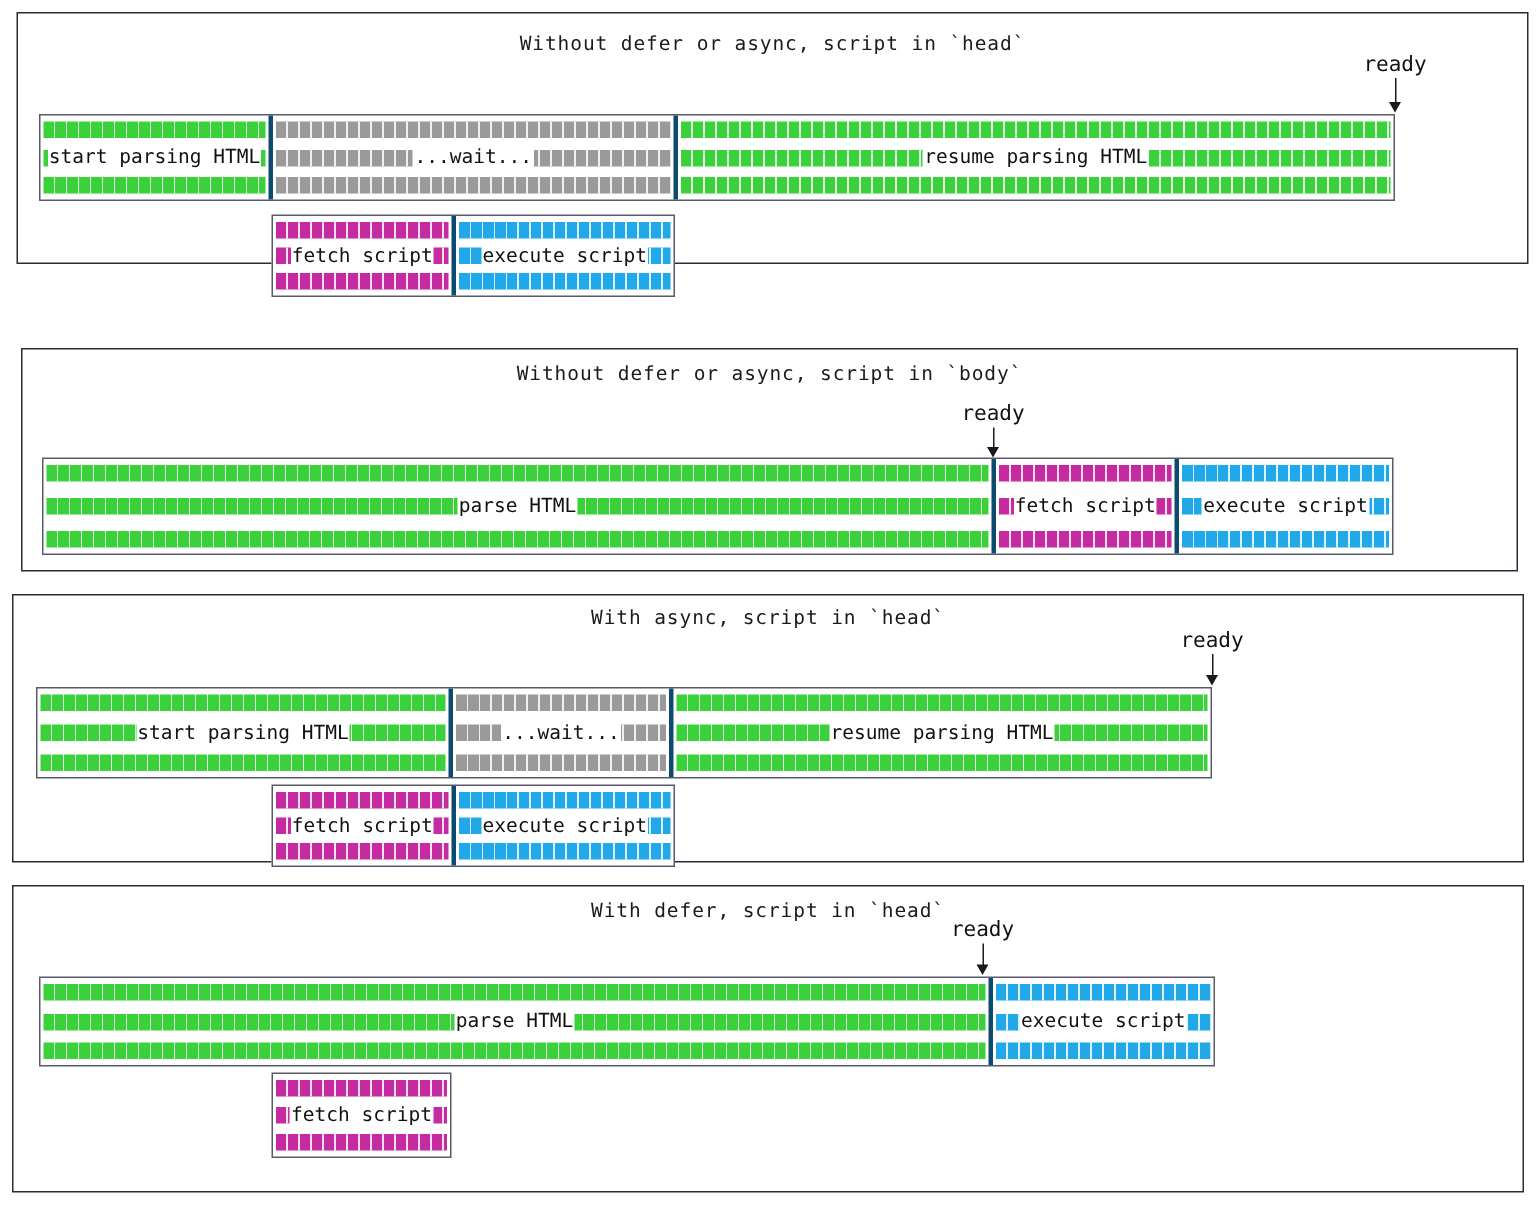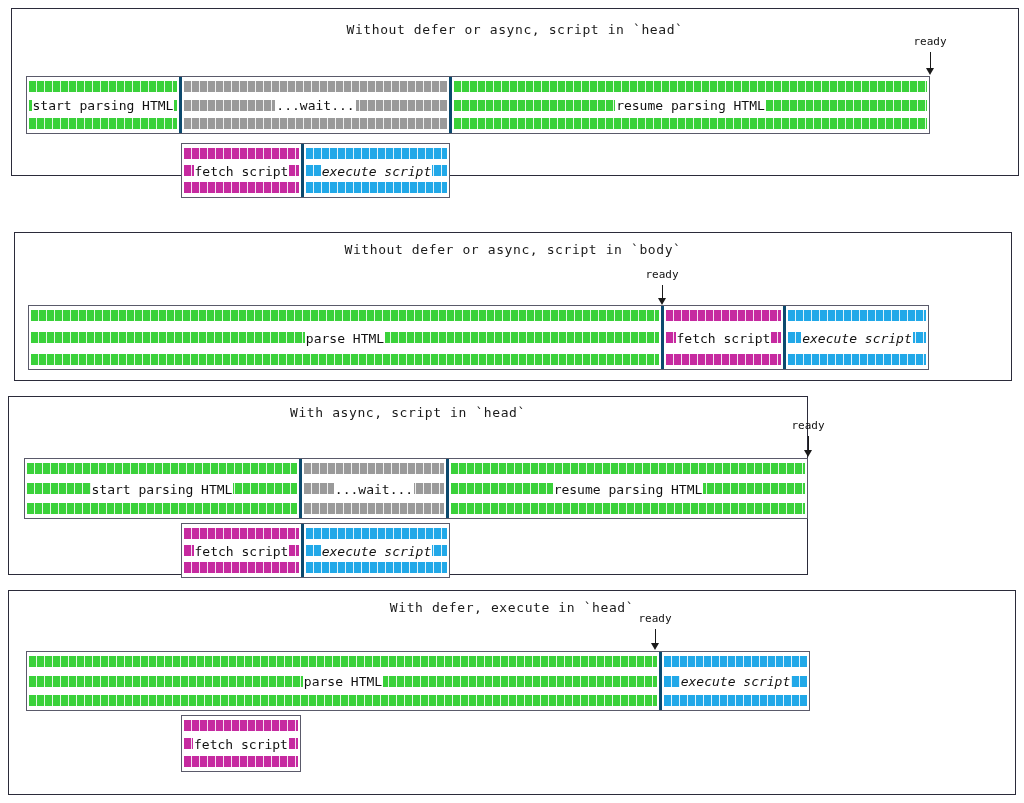--- a/index.html
+++ b/index.html
@@ -64,21 +64,21 @@
         rgba(255,255,255,0) 0px,
         rgba(255,255,255,0) 7px,
         rgba(255,255,255,.85) 7px,
         rgba(255,255,255,.85) 8px);
   }
   .bar.mid{ position:relative; }
 
   .c-green  .bar{ background-color:#3ad13a; }
   .c-gray   .bar{ background-color:#9a9a9a; }
   .c-pink   .bar{ background-color:#c62aa0; }
-  .c-blue   .bar{ background-color:#21a8e8;font-style:italic; }
+  .c-blue   .bar{ background-color:#21a8e8; }
 
   .bar-label{
     position:absolute;
     left:0;right:0;
     top:50%;
     transform:translateY(-50%);
     text-align:center;
     font-size:13px;
     line-height:13px;
     white-space:nowrap;
@@ -91,21 +91,21 @@
   }
 
   
   .ready{
     position:absolute;
     width:0;height:0;
   }
   .ready .rlabel{
     position:absolute;
     transform:translateX(-50%);
-    font-size:11px;
+    font-size:14px;
     white-space:nowrap;
     color:#111111;
     top:0;
   }
   .ready .rstem{
     position:absolute;
     left:-0.5px;
     width:1px;
     background:#1a1a1a;
   }
@@ -121,25 +121,25 @@
 </head>
 <body>
 
 <div class="page" id="page">
     <div class="panel" style="left: 11px; top: 8px; width: 1008px; height: 168px;">
       <div class="panel-title" style="top: 13px;">Without defer or async, script in `head`</div>
     </div>
     <div class="panel" style="left: 14px; top: 232px; width: 998px; height: 149px;">
       <div class="panel-title" style="top: 9px;">Without defer or async, script in `body`</div>
     </div>
-    <div class="panel" style="left: 8px; top: 396px; width: 800px; height: 179px;">
+    <div class="panel" style="left: 8px; top: 396px; width: 1008px; height: 179px;">
       <div class="panel-title" style="top: 8px;">With async, script in `head`</div>
     </div>
     <div class="panel" style="left: 8px; top: 590px; width: 1008px; height: 205px;">
-      <div class="panel-title" style="top: 9px;">With defer, execute in `head`</div>
+      <div class="panel-title" style="top: 9px;">With defer, script in `head`</div>
     </div>
     <div class="track" style="left: 26px; top: 76px; width: 904px; height: 58px;">
       <div class="phase c-green" style="flex: 0 0 152px;">
         <div class="bars">
           <div class="bar"></div>
           <div class="bar mid">
             <div class="bar-label"><span>start parsing HTML</span></div>
           </div>
           <div class="bar"></div>
         </div>

